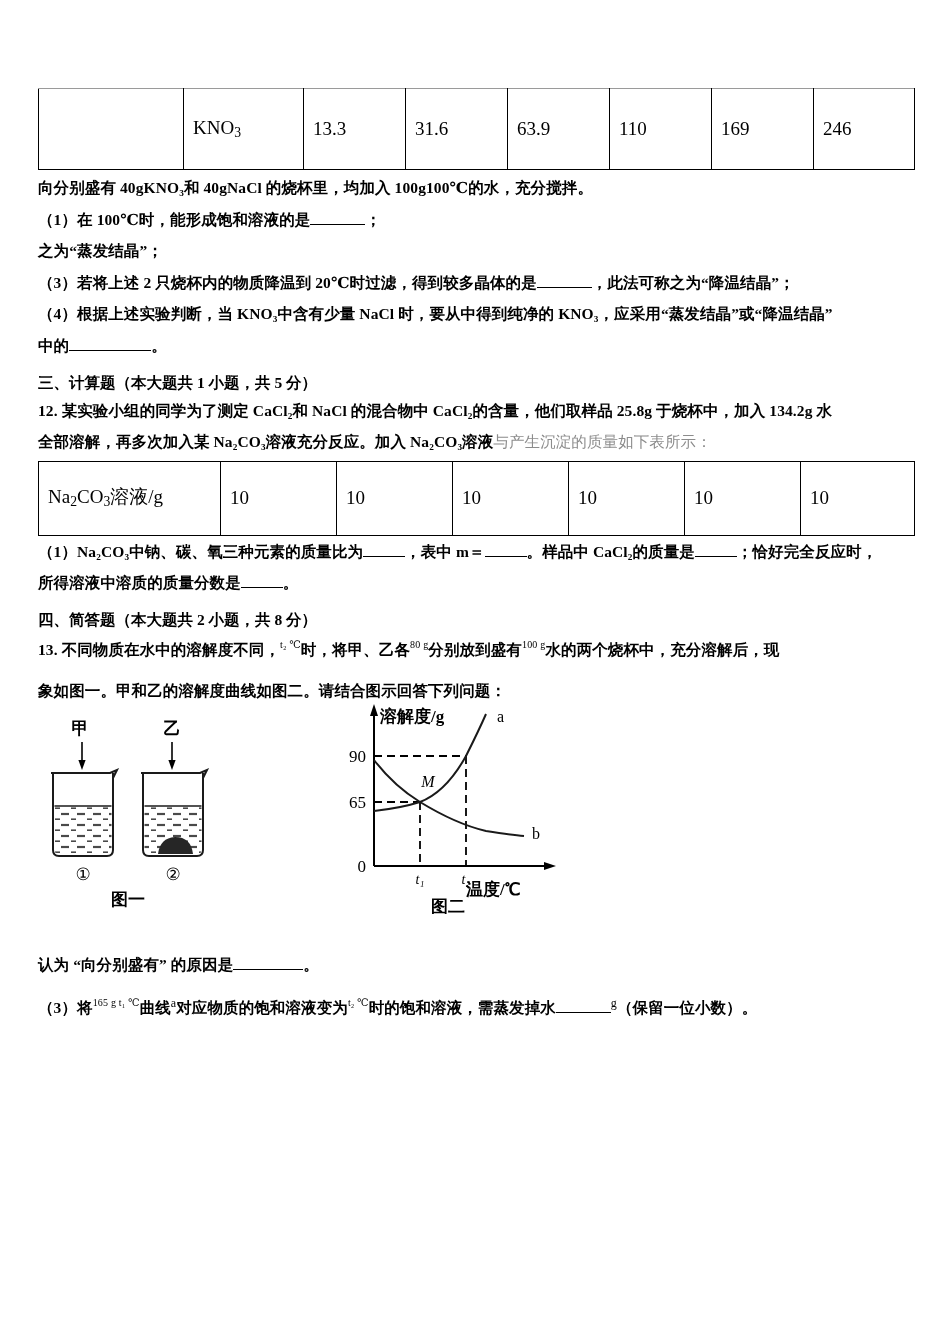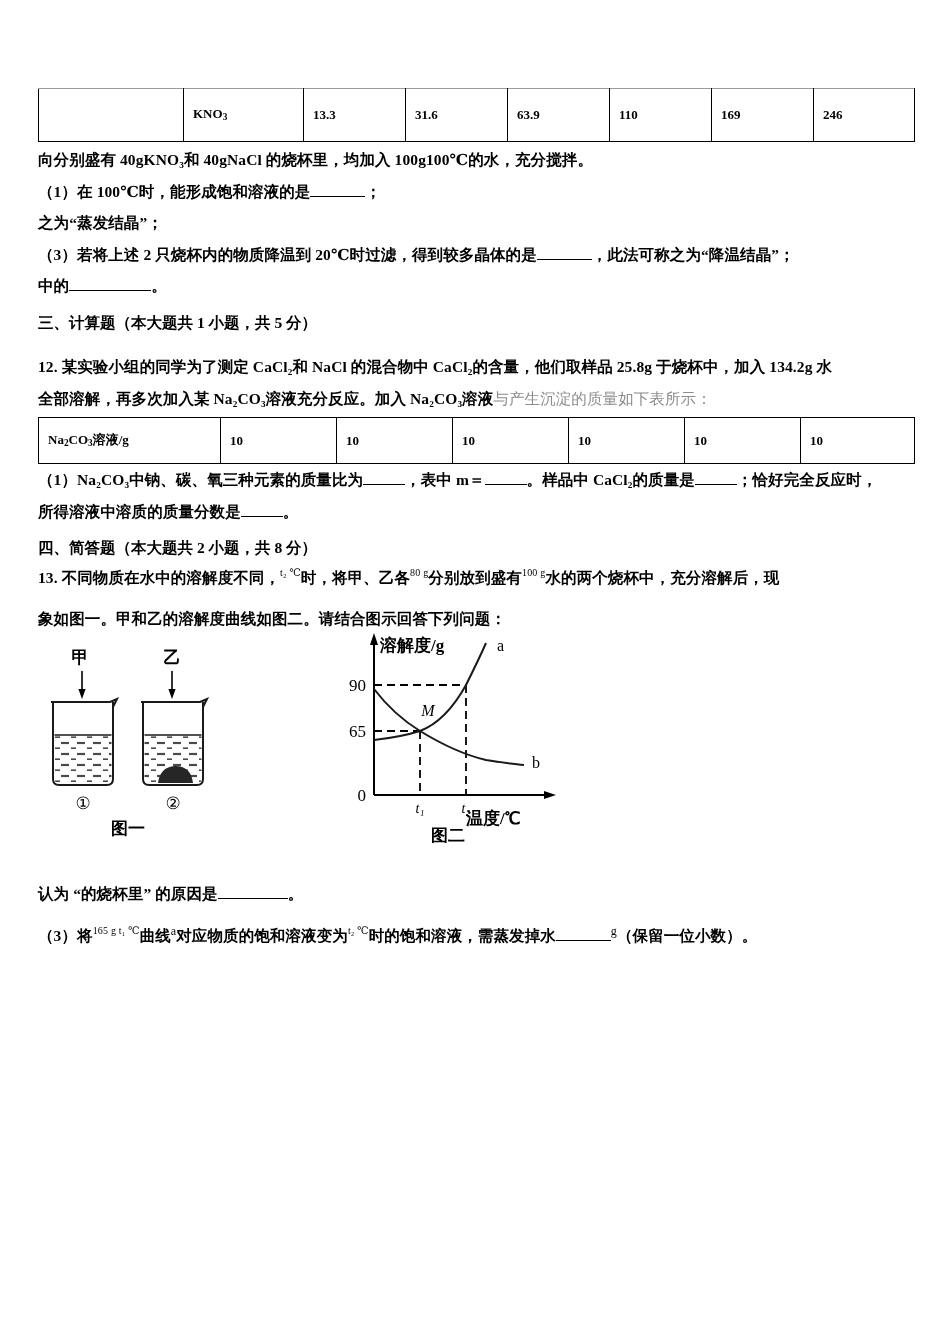--- a/index.html
+++ b/index.html
@@ -28,23 +28,23 @@
 
   
   table.exam-table {
     border-collapse: collapse;
     width: 876px;
     table-layout: fixed;
   }
   table.exam-table td {
     border: 1.2px solid #000;
     font-family: "Liberation Serif", "DejaVu Serif", serif;
-    font-weight: bold;
-    font-size: 13px;
-    padding: 4px 9px;
+    font-weight: normal;
+    font-size: 19px;
+    padding: 18px 9px;
     vertical-align: middle;
     line-height: 1.2;
   }
   
   table.top-table {
     margin-top: 88px;
   }
   table.top-table td {
     height: 44px;
   }
@@ -160,26 +160,29 @@
       <span>（1）</span><span>在 100℃时，能形成饱和溶液的是</span><span class="blank b-md"></span><span>；</span>
     </div>
 
     <div class="p pline">之为“蒸发结晶”；</div>
 
     <div class="p pline">
       <span>（3）</span><span>若将上述 2 只烧杯内的物质降温到 20℃时过滤，得到较多晶体的是</span><span class="blank b-md"></span><span>，此法可称之为“降温结晶”；</span>
     </div>
 
     <div class="p pline">
+      <span>（4）</span><span>根据上述实验判断，当 KNO₃中含有少量 NaCl 时，要从中得到纯净的 KNO₃，应采用“蒸发结晶”或“降温结晶”</span>
+    </div>
+    <div class="p pline">
       <span>中的</span><span class="blank b-xl"></span><span>。</span>
     </div>
 
     <div class="sect-head">三、计算题（本大题共 1 小题，共 5 分）</div>
 
-    <div class="p" style="margin-top:24px;">
+    <div class="p" style="margin-top:8px;">
       <span>12.</span>
       <span>某实验小组的同学为了测定 CaCl₂和 NaCl 的混合物中 CaCl₂的含量，他们取样品 25.8g 于烧杯中，加入 134.2g 水</span>
     </div>
     <div class="p pline">
       <span>全部溶解，再多次加入某 Na₂CO₃溶液充分反应。加入 Na₂CO₃溶液</span><span class="faded">与产生沉淀的质量如下表所示：</span>
     </div>
 
     <table class="exam-table data-table" style="margin-top:9px;">
       <colgroup>
         <col style="width:182px">
@@ -286,21 +289,21 @@
         <text x="216" y="145" font-family="'Liberation Serif',serif" font-size="16">b</text>
 
         <text x="112" y="93" font-family="'Liberation Serif',serif" font-size="16" font-style="italic" text-anchor="middle">M</text>
 
         <text x="132" y="218" font-family="'Liberation Serif',serif" font-size="17" font-weight="bold" text-anchor="middle">图二</text>
       </svg>
     </div>
 
 
     <div class="p" style="margin-top:20px;">
-      <span>认为 “的烧杯里” 的原因是</span><span class="blank b-lg"></span><span>。</span>
+      <span>认为 “向分别盛有” 的原因是</span><span class="blank b-lg"></span><span>。</span>
     </div>
 
     <div class="p" style="margin-top:24px;">
       <span>（3）</span><span>将</span><span class="mathrun">165 g t₁ ℃</span><span>曲线</span><span class="mini-a">a</span><span>对应物质的饱和溶液变为</span><span class="mathrun">t₂ ℃</span><span>时的饱和溶液，需蒸发掉水</span><span class="blank b-md"></span><span class="mini-a">g</span><span>（保留一位小数）。</span>
     </div>
 
   </div>
 </div>
 
 </body></html>

